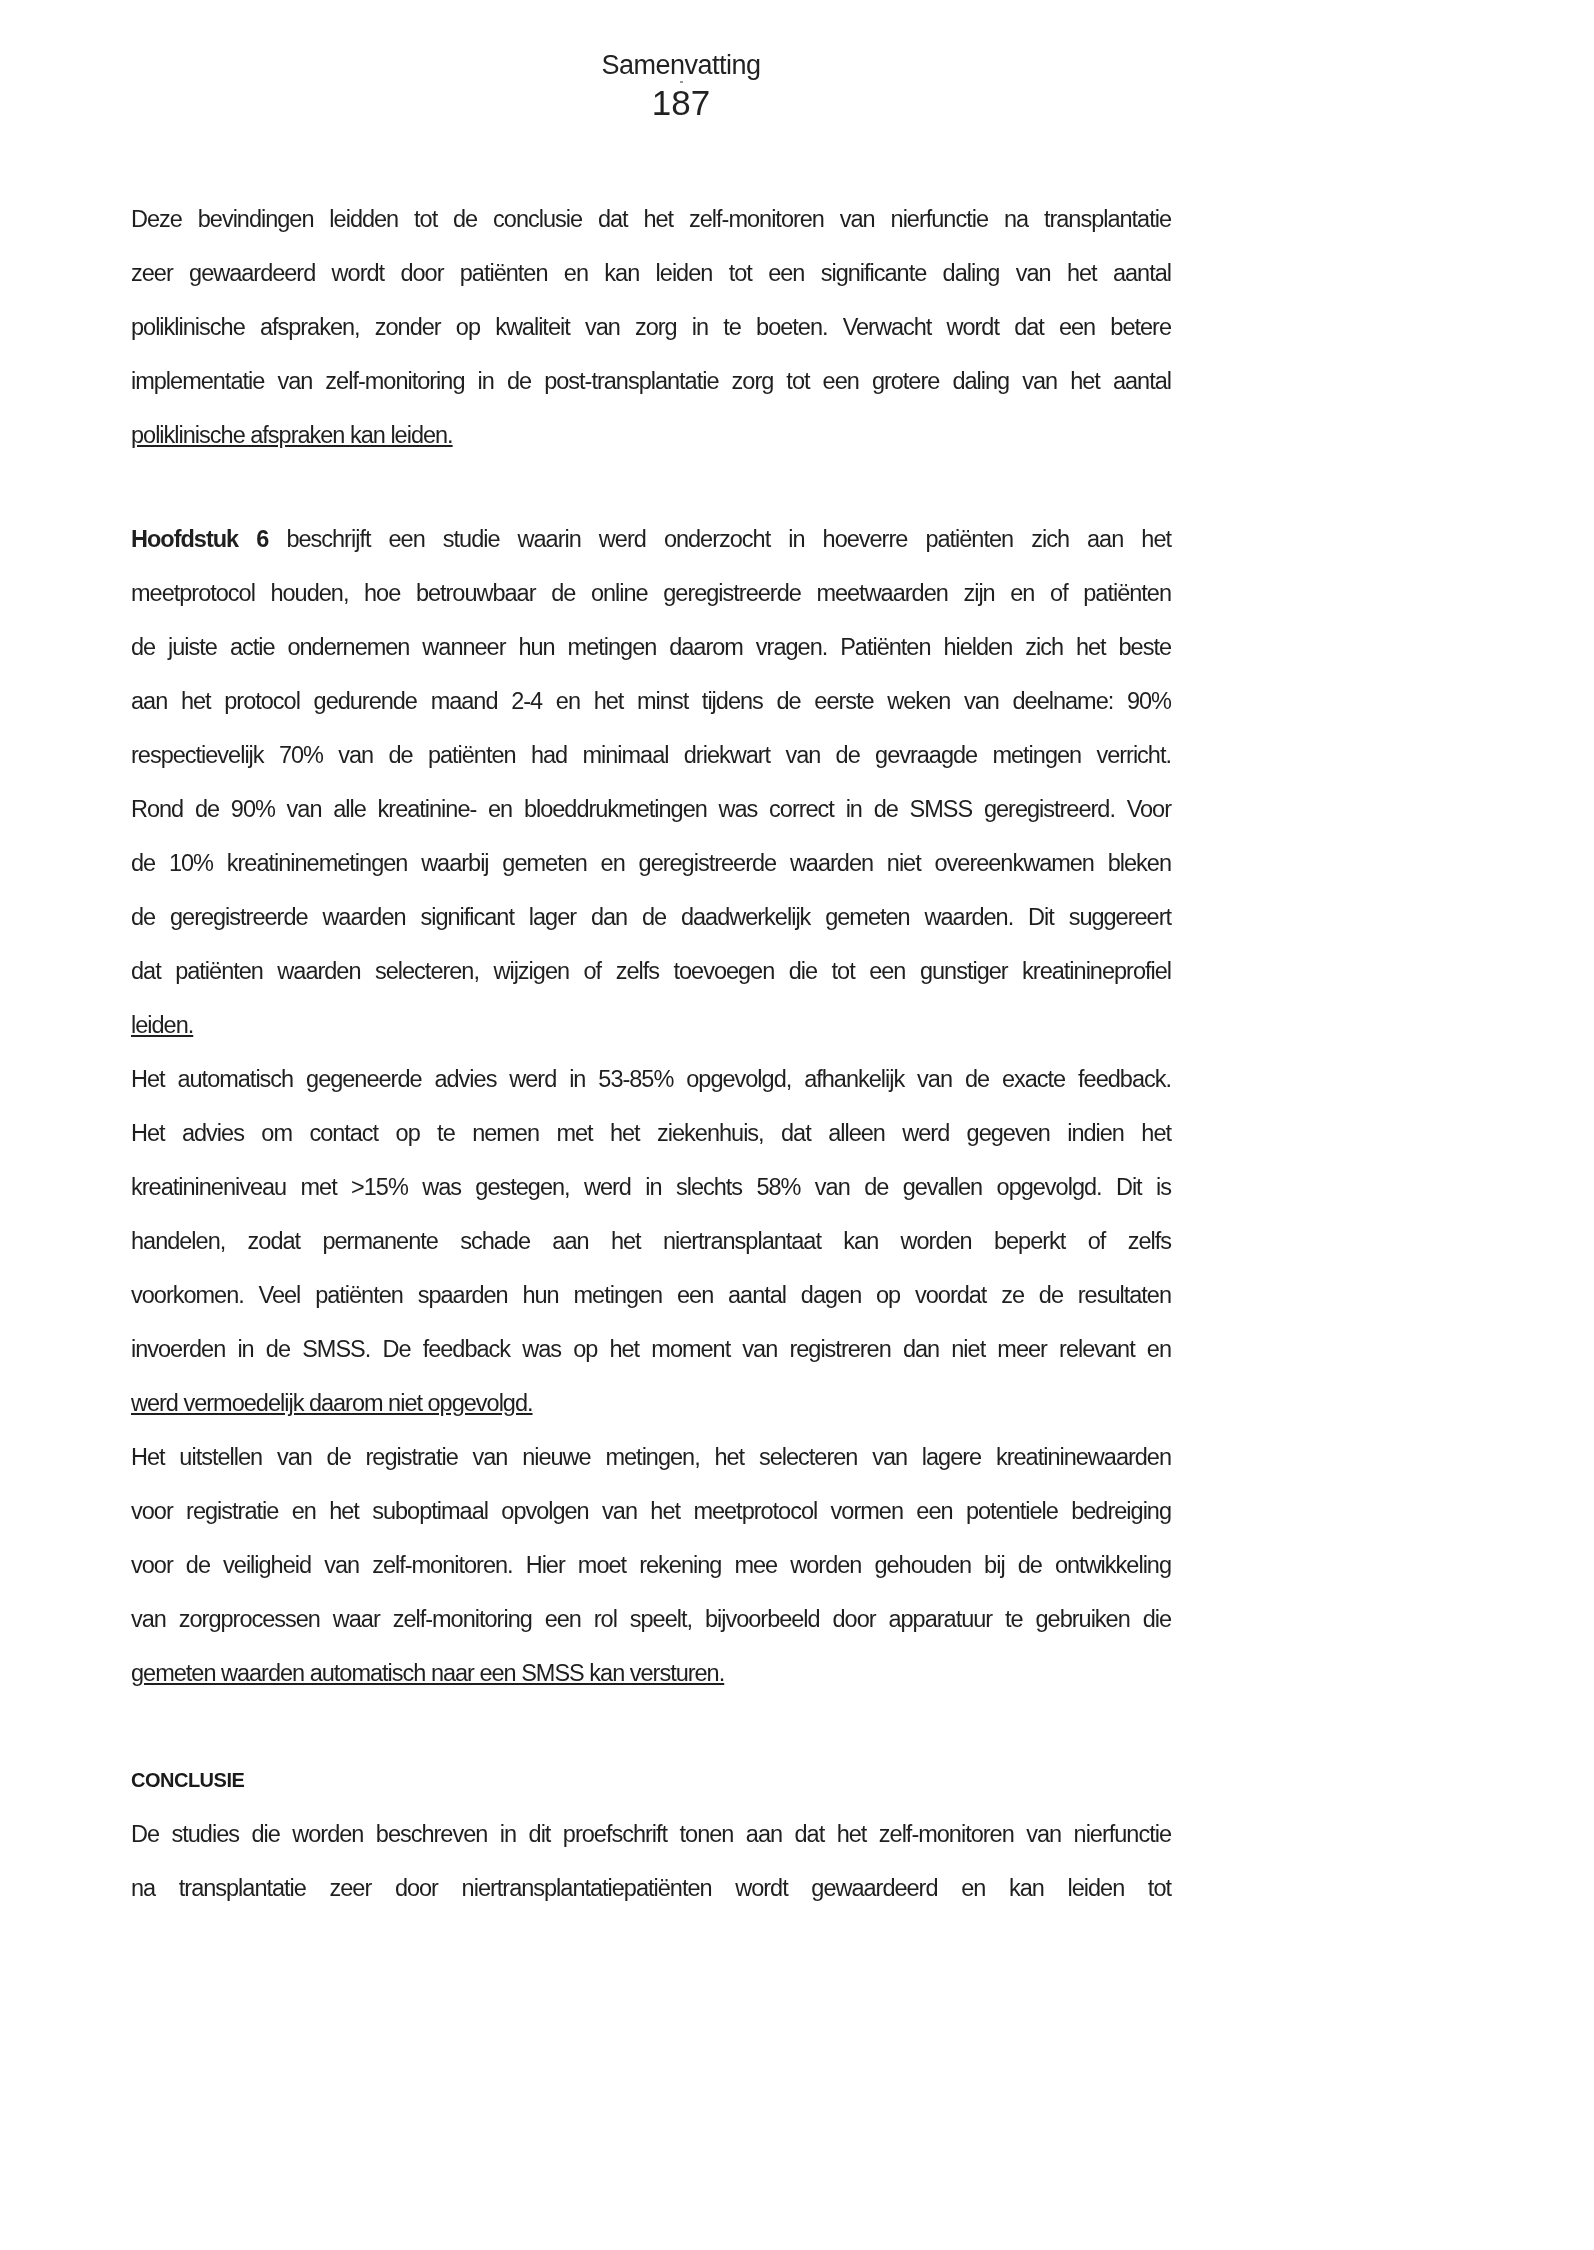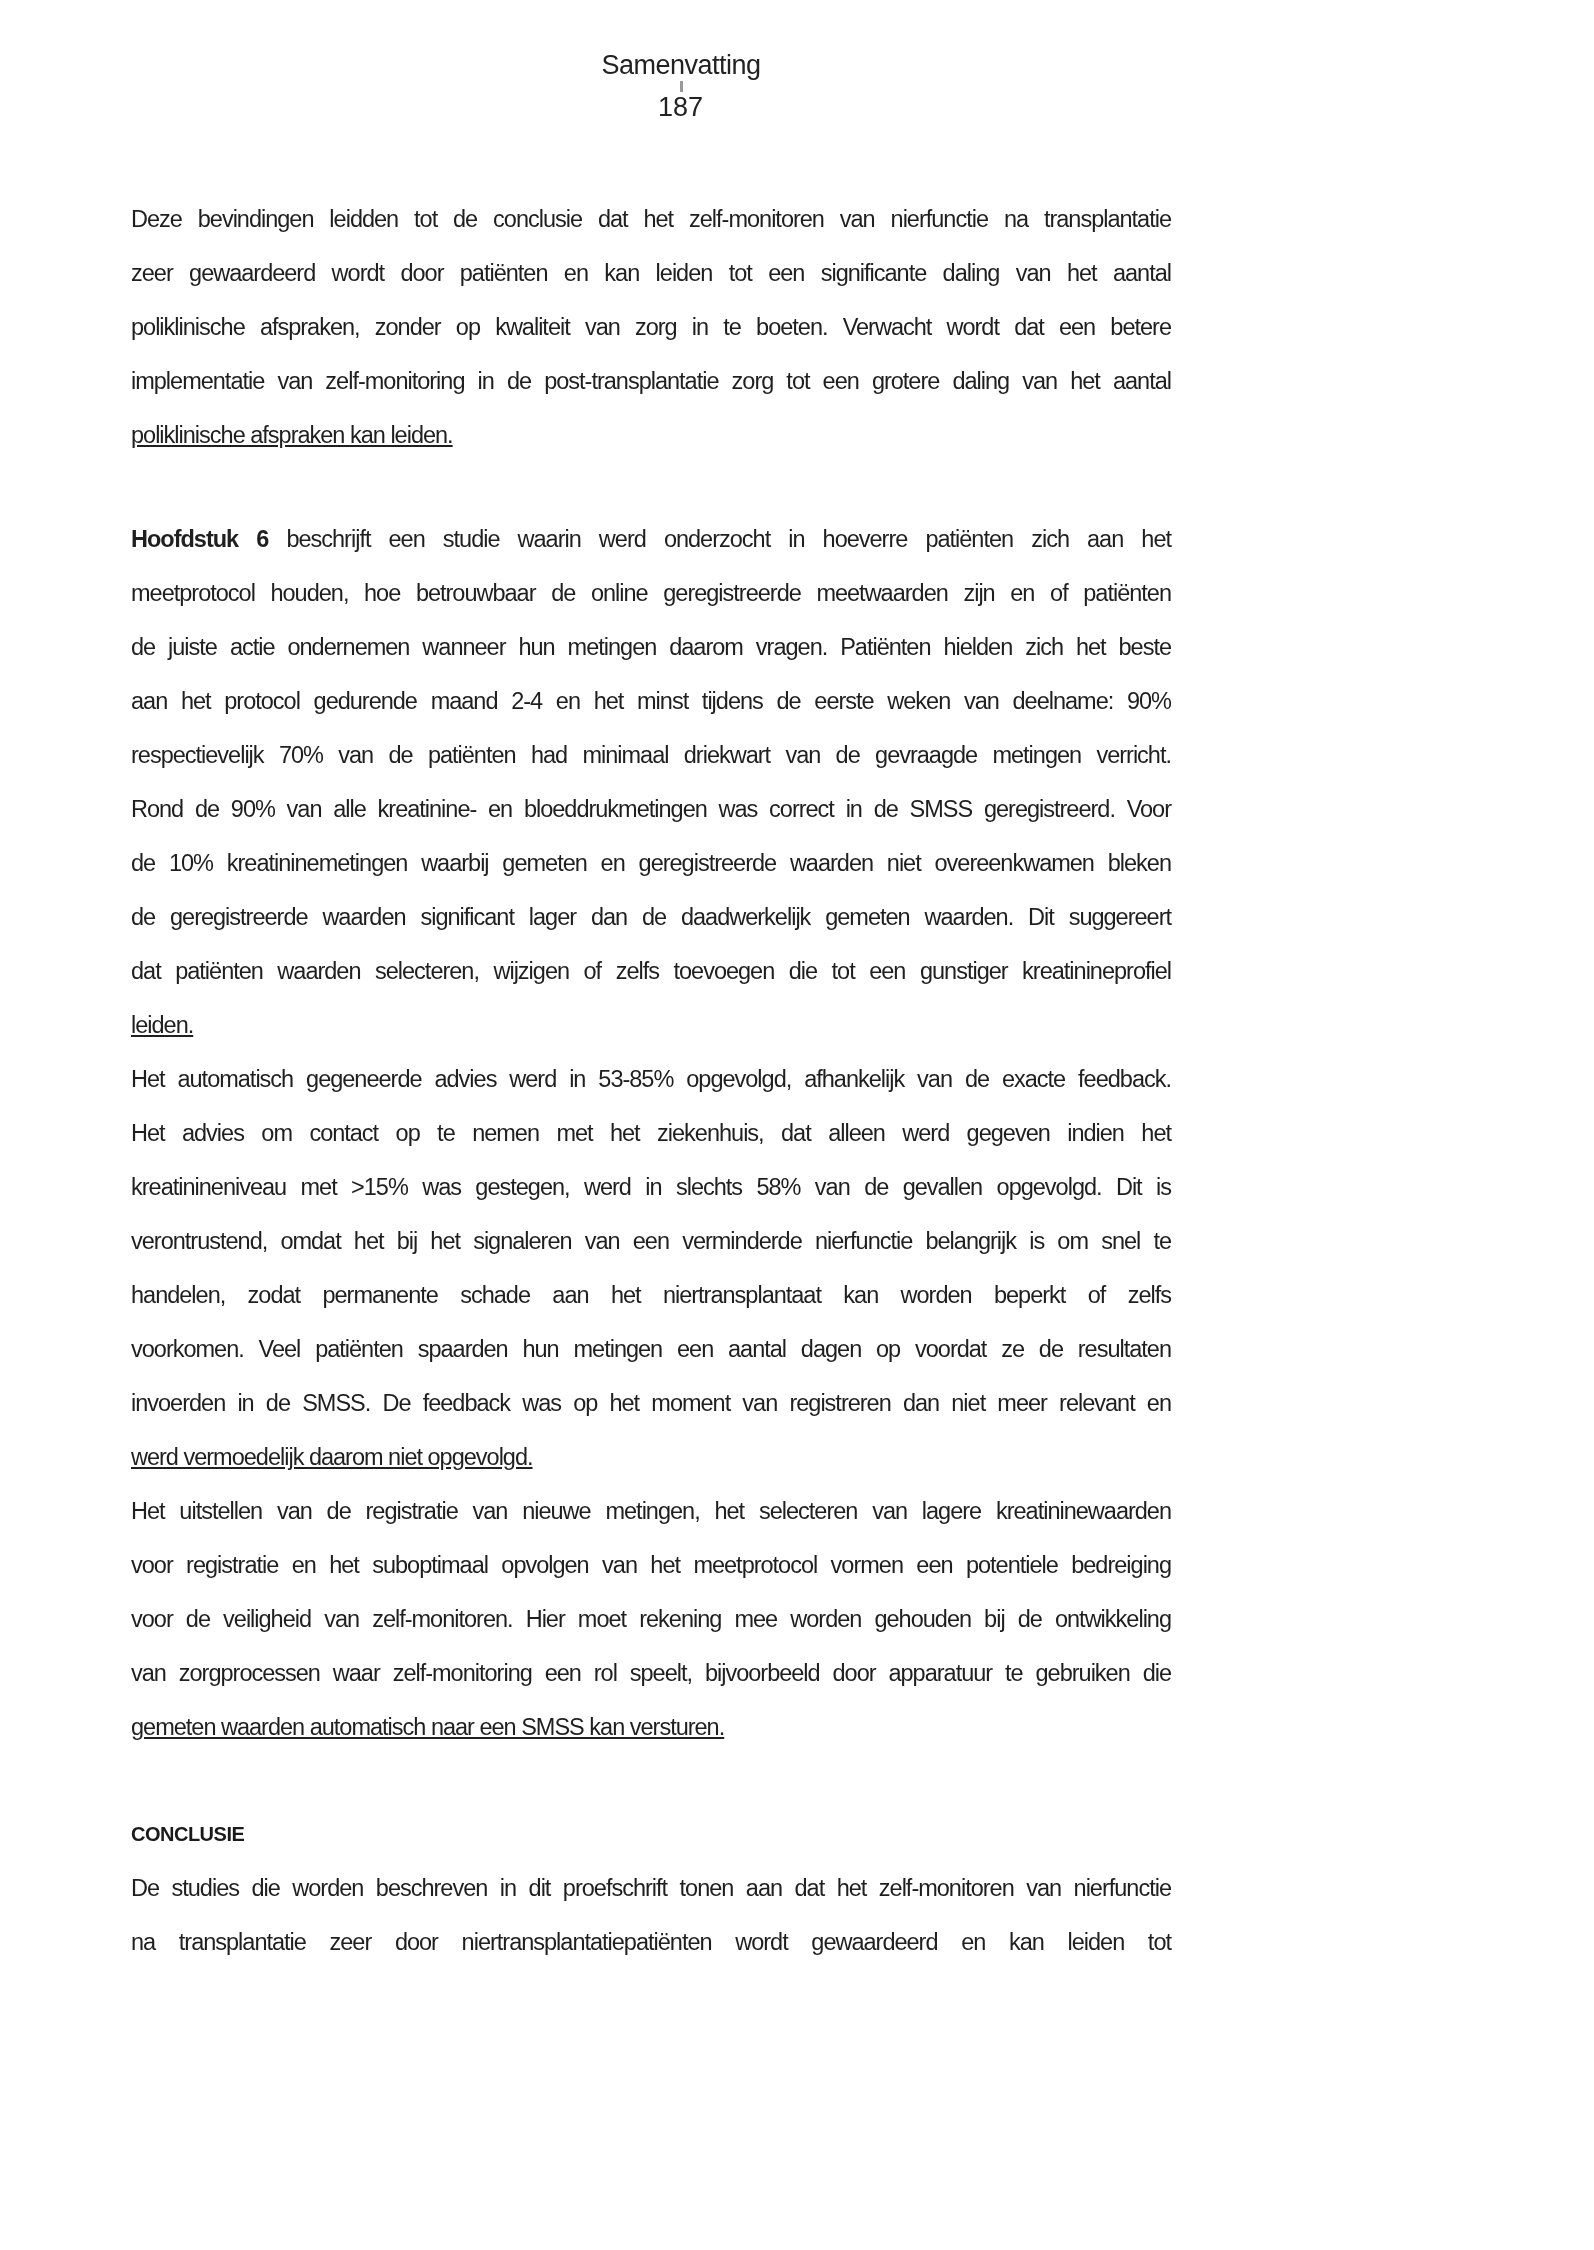--- a/index.html
+++ b/index.html
@@ -32,21 +32,21 @@
     font-size: 27px;
     letter-spacing: -0.5px;
     color: #222222;
   }
   .header-divider {
     width: 3px;
     height: 73px;
     background: #999999;
   }
   .header-page-number {
-    font-size: 27px;
+    font-size: 35px;
     color: #222222;
     min-width: 46px;
   }
   
   .content {
     position: absolute;
     top: 192px;
     left: 131px;
     width: 1040px;
     font-size: 23.5px;
@@ -104,21 +104,20 @@
     <div class="line">de 10% kreatininemetingen waarbij gemeten en geregistreerde waarden niet overeenkwamen bleken</div>
     <div class="line">de geregistreerde waarden significant lager dan de daadwerkelijk gemeten waarden. Dit suggereert</div>
     <div class="line">dat patiënten waarden selecteren, wijzigen of zelfs toevoegen die tot een gunstiger kreatinineprofiel</div>
     <div class="line end">leiden.</div>
   </div>
 
   <div class="para">
     <div class="line">Het automatisch gegeneerde advies werd in 53-85% opgevolgd, afhankelijk van de exacte feedback.</div>
     <div class="line">Het advies om contact op te nemen met het ziekenhuis, dat alleen werd gegeven indien het</div>
     <div class="line">kreatinineniveau met &gt;15% was gestegen, werd in slechts 58% van de gevallen opgevolgd. Dit is</div>
-    <div class="line">verontrustend, omdat het bij het signaleren van een verminderde nierfunctie belangrijk is om snel te</div>
     <div class="line">handelen, zodat permanente schade aan het niertransplantaat kan worden beperkt of zelfs</div>
     <div class="line">voorkomen. Veel patiënten spaarden hun metingen een aantal dagen op voordat ze de resultaten</div>
     <div class="line">invoerden in de SMSS. De feedback was op het moment van registreren dan niet meer relevant en</div>
     <div class="line end">werd vermoedelijk daarom niet opgevolgd.</div>
   </div>
 
   <div class="para">
     <div class="line">Het uitstellen van de registratie van nieuwe metingen, het selecteren van lagere kreatininewaarden</div>
     <div class="line">voor registratie en het suboptimaal opvolgen van het meetprotocol vormen een potentiele bedreiging</div>
     <div class="line">voor de veiligheid van zelf-monitoren. Hier moet rekening mee worden gehouden bij de ontwikkeling</div>

